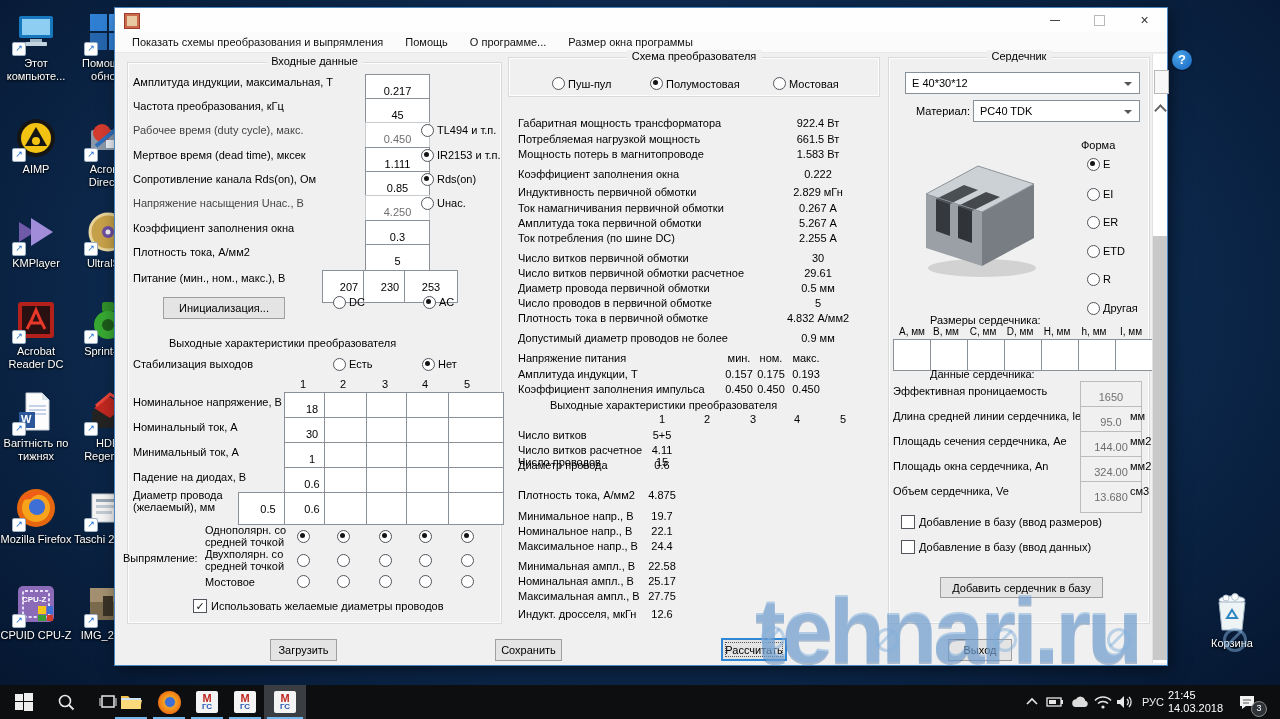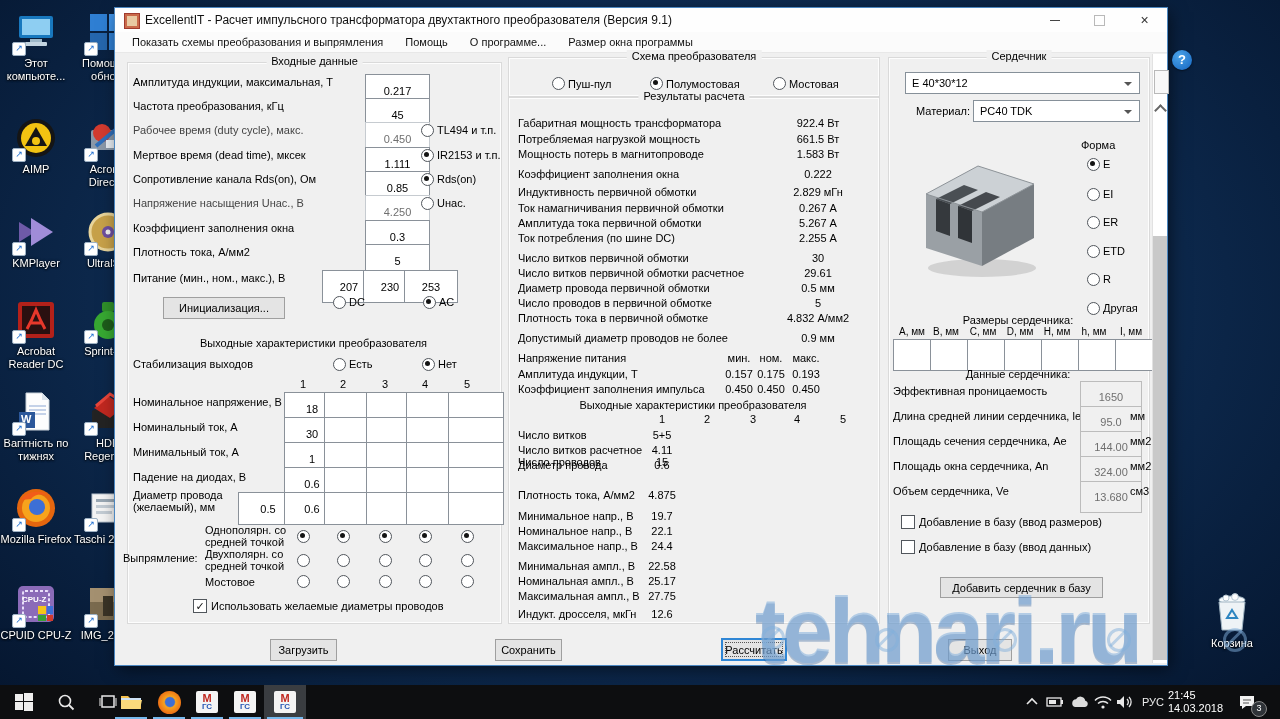--- a/index.html
+++ b/index.html
@@ -54,21 +54,21 @@
     display:flex;align-items:center;justify-content:center;font-family:"Liberation Sans",sans-serif;}
   .btn.focus{border:2px solid #2f86d5;outline:1px dotted #555;outline-offset:-5px;}
   .dd{position:absolute;background:#fff;border:1px solid #869099;font-size:11px;color:#000;
     padding-left:6px;display:flex;align-items:center;white-space:nowrap;}
   .dd::after{content:"";position:absolute;right:7px;top:9px;border:4px solid transparent;border-top-color:#555;}
   
   .rrow{position:absolute;left:403px;height:14px;font-size:11px;color:#000;white-space:nowrap;}
   .rrow .rv{position:absolute;left:245px;width:110px;text-align:center;}
   .rrow .c3{position:absolute;width:42px;text-align:center;}
   .rrow .c5{position:absolute;width:60px;text-align:center;}
-  .ctr{position:absolute;width:370px;text-align:center;font-size:11px;color:#000;}
+  .ctr{position:absolute;width:370px;font-size:11px;color:#000;padding-left:42px;}
   
   #sbar{position:absolute;left:1037px;top:46px;width:14px;height:609px;background:#fff;border-left:1px solid #e2e2e2;}
   #sbar .thumb{position:absolute;left:0;top:182px;width:14px;height:424px;background:#c9c9c9;}
   #sbar .chev{position:absolute;left:3px;top:52px;width:7px;height:7px;border-left:2px solid #666;
     border-top:2px solid #666;transform:rotate(45deg);}
   #sbox{position:absolute;left:1039px;top:62px;width:13px;height:22px;border:1px solid #b9b9b9;background:#f8f8f8;}
   
   #help{position:absolute;left:1172px;top:50px;width:20px;height:20px;border-radius:50%;z-index:30;
     background:radial-gradient(circle at 35% 30%,#4aa3e8,#1565c0);color:#fff;font-size:13px;font-weight:bold;
     text-align:center;line-height:20px;box-shadow:0 1px 2px rgba(0,0,0,.5);}
@@ -273,21 +273,20 @@
           <path d="M22 20 l5 8 h-10 Z" fill="none" stroke="#2e86c1" stroke-width="2"></path>
         </svg>
     </div>
     <div class="cap">Корзина</div>
   </div>
 </div>
 
 <div id="win">
   <div id="titlebar">
     <span class="appico"></span>
-    <span class="ttl">ExcellentIT - Расчет импульсного трансформатора двухтактного преобразователя (Версия 9.1)</span>
     <div class="wbtn" style="right:90px">
         <span class="g-min"></span>
       </div>
     <div class="wbtn" style="right:45px">
         <span class="g-max"></span>
       </div>
     <div class="wbtn" style="right:0">
         <span class="g-close">×</span>
       </div>
   </div>
@@ -407,23 +406,20 @@
   <div class="grp" style="left:393px;top:49px;width:370px;height:38px">
     <span class="t">Схема преобразователя</span>
   </div>
   <span class="rd" style="left:437px;top:69px"></span>
   <span class="lbl" style="left:453px;top:70px">Пуш-пул</span>
   <span class="rd on" style="left:535px;top:69px"></span>
   <span class="lbl" style="left:551px;top:70px">Полумостовая</span>
   <span class="rd" style="left:658px;top:69px"></span>
   <span class="lbl" style="left:674px;top:70px">Мостовая</span>
 
-  <div class="grp" style="left:393px;top:89px;width:370px;height:525px">
-    <span class="t">Результаты расчета</span>
-  </div>
   <div class="rrow" style="top:109px"><span>Габаритная мощность трансформатора</span><span class="rv">922.4 Вт</span></div>
   <div class="rrow" style="top:125px"><span>Потребляемая нагрузкой мощность</span><span class="rv">661.5 Вт</span></div>
   <div class="rrow" style="top:140px"><span>Мощность потерь в магнитопроводе</span><span class="rv">1.583 Вт</span></div>
   <div class="rrow" style="top:160px"><span>Коэффициент заполнения окна</span><span class="rv">0.222</span></div>
   <div class="rrow" style="top:178px"><span>Индуктивность первичной обмотки</span><span class="rv">2.829 мГн</span></div>
   <div class="rrow" style="top:194px"><span>Ток намагничивания первичной обмотки</span><span class="rv">0.267 А</span></div>
   <div class="rrow" style="top:209px"><span>Амплитуда тока первичной обмотки</span><span class="rv">5.267 А</span></div>
   <div class="rrow" style="top:224px"><span>Ток потребления (по шине DC)</span><span class="rv">2.255 А</span></div>
   <div class="rrow" style="top:244px"><span>Число витков первичной обмотки</span><span class="rv">30</span></div>
   <div class="rrow" style="top:259px"><span>Число витков первичной обмотки расчетное</span><span class="rv">29.61</span></div>

